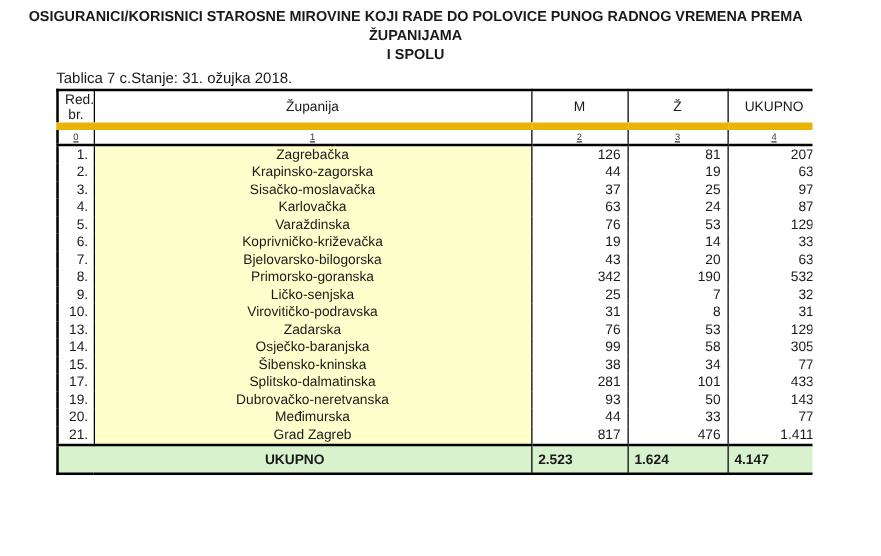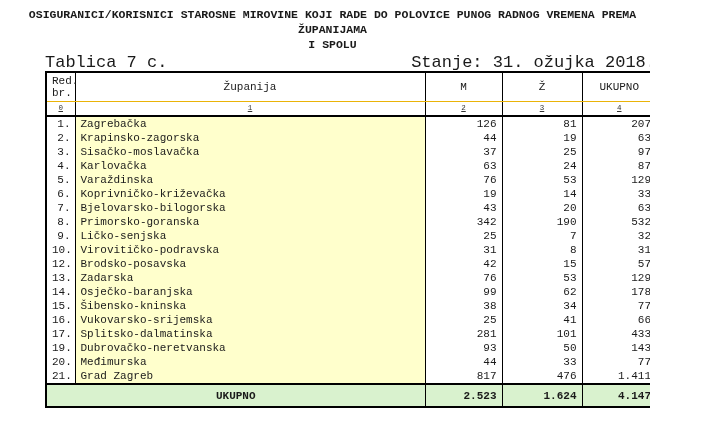--- a/index.html
+++ b/index.html
@@ -3,39 +3,39 @@
 <meta charset="utf-8">
 <style>
   * { box-sizing: border-box; }
   html, body { margin: 0; padding: 0; }
   body {
     width: 705px; height: 445px;
     background: #ffffff;
     font-family: "Liberation Sans", sans-serif;
     color: #1a1a1a;
   }
-  .page { position: relative; width: 650px; height: 445px; overflow: hidden; font-family: Liberation Mono, monospace; }
+  .page { position: relative; width: 650px; height: 445px; overflow: hidden; }
 
   .doc-title {
     padding-top: 7px;
     text-align: center;
     font-weight: bold;
     font-size: 11.5px;
     line-height: 15px;
     color: #1a1a1a;
     width: 665px;
     margin: 0 auto;
   }
 
   .meta-row {
     width: 611px;
     margin: 4px 0 2px 45px;
     display: flex;
-    justify-content: space-between;
-    font-size: 17px;
+    justify-content: flex-start;
+    font-size: 12px;
     line-height: 13px;
   }
 
   table.data-table {
     border-collapse: collapse;
     table-layout: fixed;
     width: 611px;
     margin-left: 45px;
     border: 2.5px solid #000;
     font-size: 11px;
@@ -52,21 +52,21 @@
     padding: 0 5px;
     font-weight: normal;
   }
 
   .head-row th {
     height: 29px;
     text-align: center;
     vertical-align: middle;
     font-size: 11px;
     line-height: 12px;
-    border-bottom: 1px solid #eab308;
+    border-bottom: 6px solid #eab308;
     margin-top: 11px;
   }
   .idx-row th {
     height: 15px;
     text-align: center;
     vertical-align: middle;
     font-size: 7.5px;
     color: #333;
     border-top: 1px solid #000;
     border-bottom: 2.5px solid #000;
@@ -75,31 +75,31 @@
 
   tbody td {
     height: 14px;
     line-height: 14px;
     border-top: 0;
     border-bottom: 0;
     white-space: nowrap;
     overflow: hidden;
   }
   td.c-no     { text-align: right; padding-right: 4px; }
-  td.c-county { text-align: left; background: var(--county-bg, #FFFFCC); }
+  td.c-county { text-align: center; background: var(--county-bg, #FFFFCC); }
   td.c-num    { text-align: right; }
 
   .total-row td {
     height: 23px;
     border-top: 2.5px solid #000;
     background: var(--total-bg, #D9F2CE);
     font-weight: bold;
   }
   .total-row td.total-label { text-align: center; }
-  .total-row td.c-num { text-align: right; }
+  .total-row td.c-num { text-align: left; }
 </style>
 </head>
 <body>
 
 <div class="page">
 
   <div class="doc-title">
     <div>OSIGURANICI/KORISNICI STAROSNE MIROVINE KOJI RADE DO POLOVICE PUNOG RADNOG VREMENA PREMA ŽUPANIJAMA</div>
     <div>I SPOLU</div>
   </div>
@@ -198,53 +198,39 @@
           <td class="c-num">32</td>
         </tr>
         <tr>
           <td class="c-no">10.</td>
           <td class="c-county">Virovitičko-podravska</td>
           <td class="c-num">31</td>
           <td class="c-num">8</td>
           <td class="c-num">31</td>
         </tr>
         <tr>
-          <td class="c-no">12.</td>
-          <td class="c-county">Brodsko-posavska</td>
-          <td class="c-num">42</td>
-          <td class="c-num">15</td>
-          <td class="c-num">57</td>
-        </tr>
-        <tr>
           <td class="c-no">13.</td>
           <td class="c-county">Zadarska</td>
           <td class="c-num">76</td>
           <td class="c-num">53</td>
           <td class="c-num">129</td>
         </tr>
         <tr>
           <td class="c-no">14.</td>
           <td class="c-county">Osječko-baranjska</td>
           <td class="c-num">99</td>
-          <td class="c-num">62</td>
-          <td class="c-num">178</td>
+          <td class="c-num">58</td>
+          <td class="c-num">305</td>
         </tr>
         <tr>
           <td class="c-no">15.</td>
           <td class="c-county">Šibensko-kninska</td>
           <td class="c-num">38</td>
           <td class="c-num">34</td>
           <td class="c-num">77</td>
-        </tr>
-        <tr>
-          <td class="c-no">16.</td>
-          <td class="c-county">Vukovarsko-srijemska</td>
-          <td class="c-num">25</td>
-          <td class="c-num">41</td>
-          <td class="c-num">66</td>
         </tr>
         <tr>
           <td class="c-no">17.</td>
           <td class="c-county">Splitsko-dalmatinska</td>
           <td class="c-num">281</td>
           <td class="c-num">101</td>
           <td class="c-num">433</td>
         </tr>
         <tr>
           <td class="c-no">19.</td>

